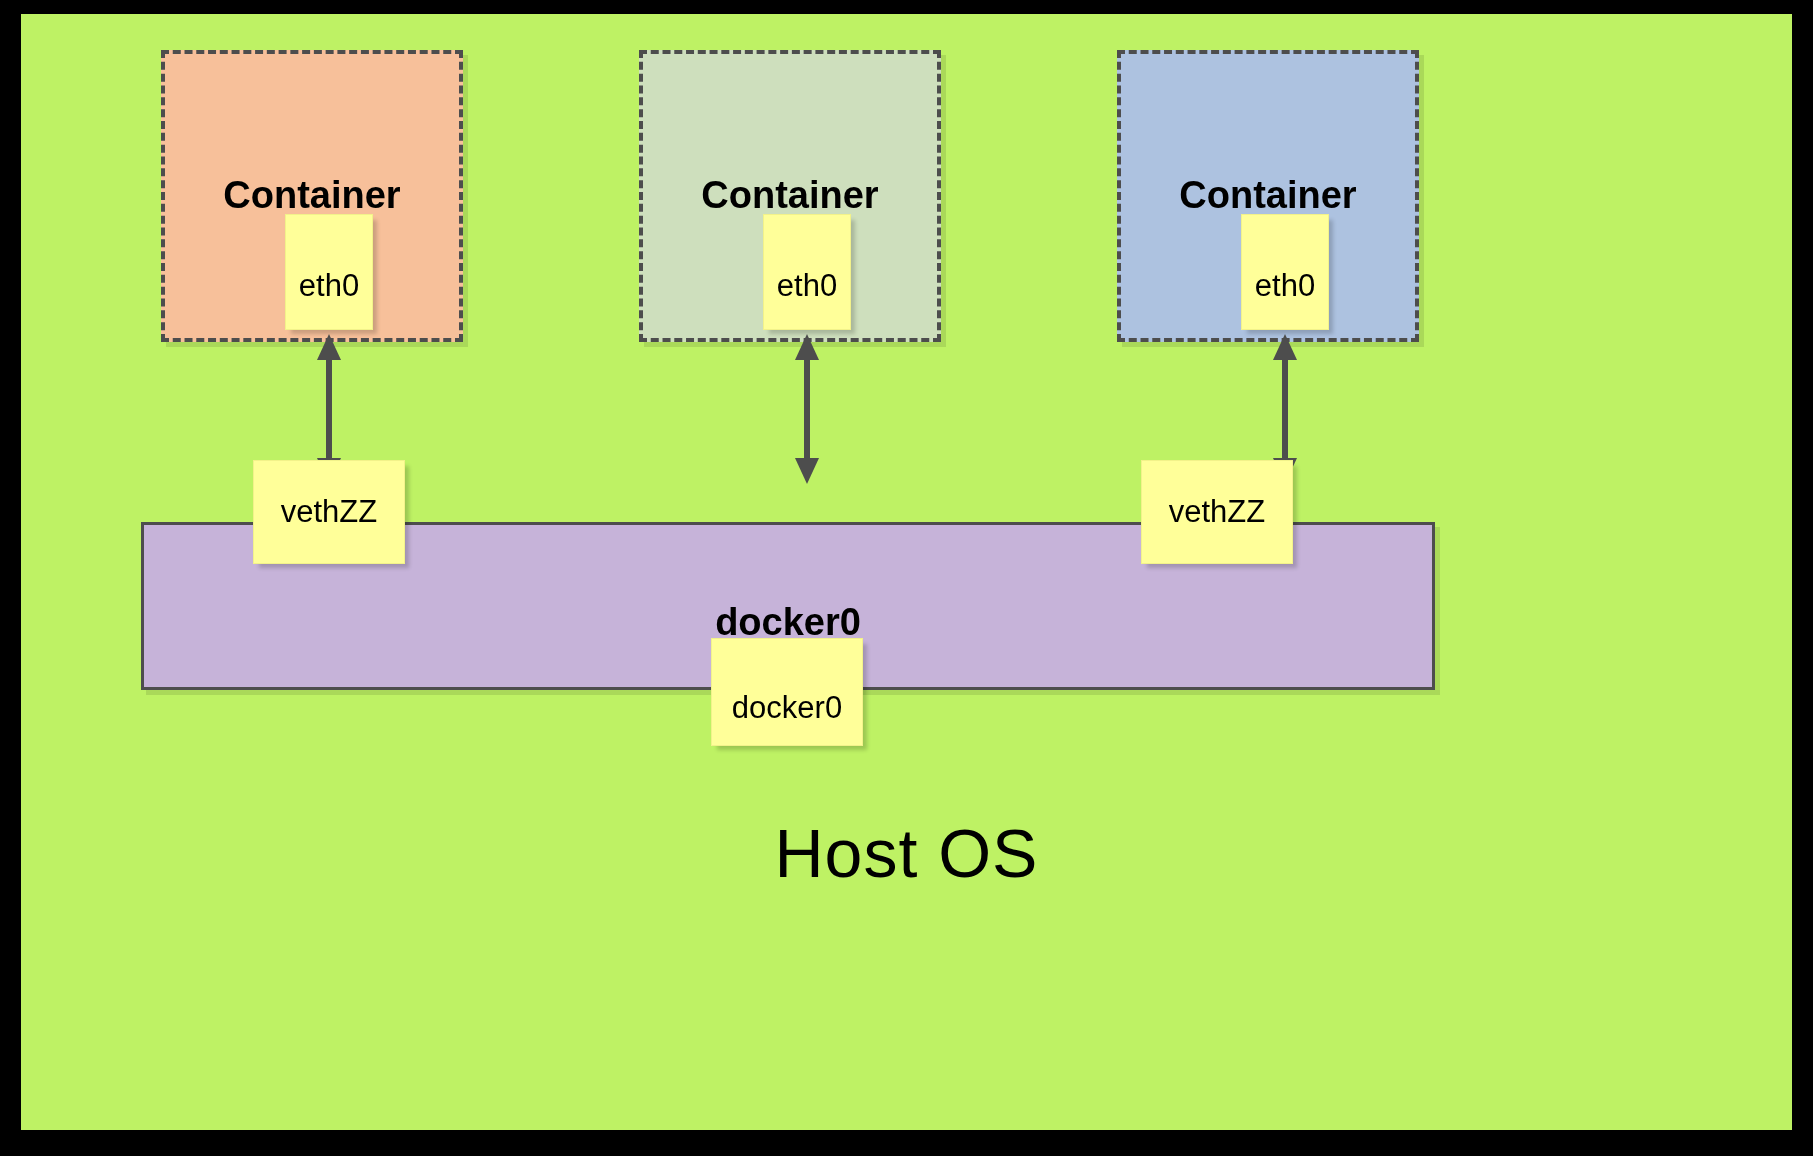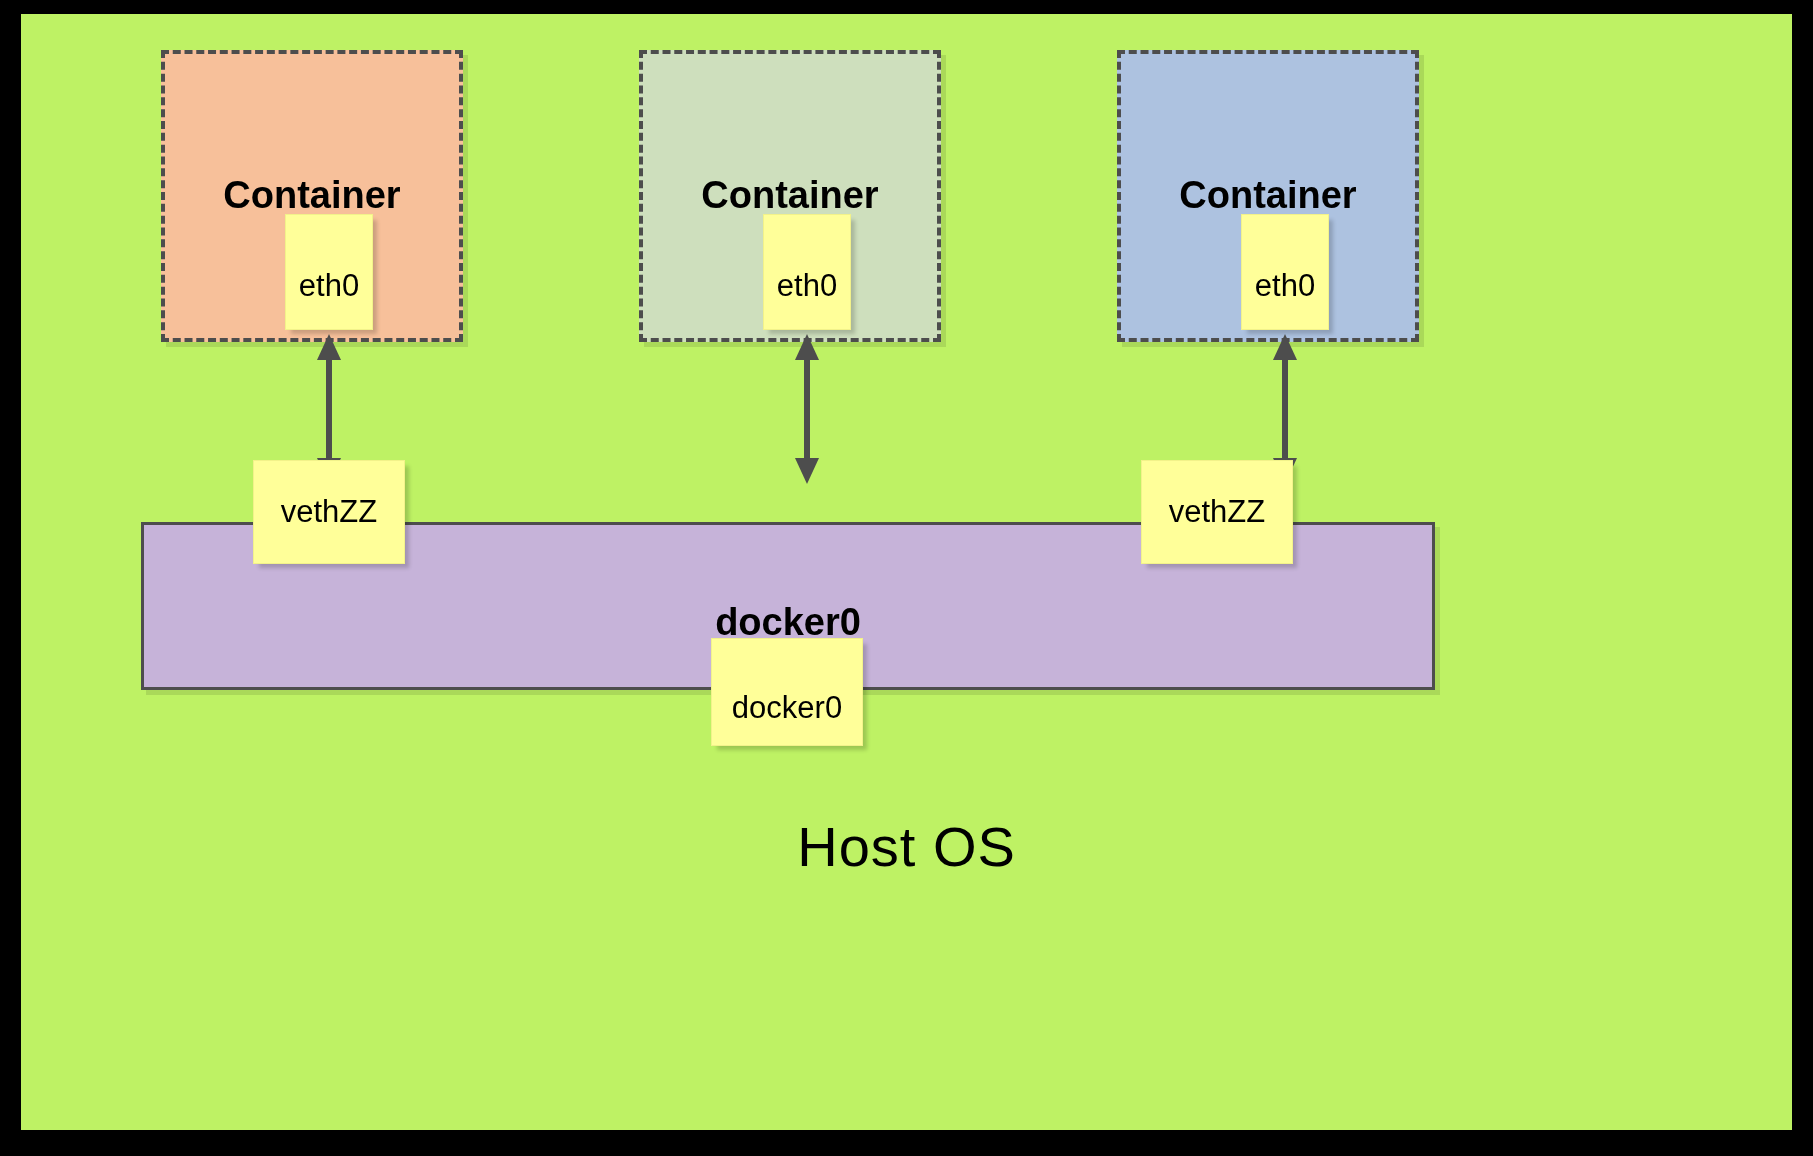--- a/index.html
+++ b/index.html
@@ -136,21 +136,21 @@
     white-space: nowrap;
   }
 
   
   #host-os {
     position: absolute;
     left: 0;
     right: 0;
     top: 800px;
     text-align: center;
-    font-size: 56px;
+    font-size: 68px;
     color: #000000;
     letter-spacing: 1px;
   }
 </style>
 </head>
 <body>
 
 <div id="frame">
   <div id="canvas">
 

